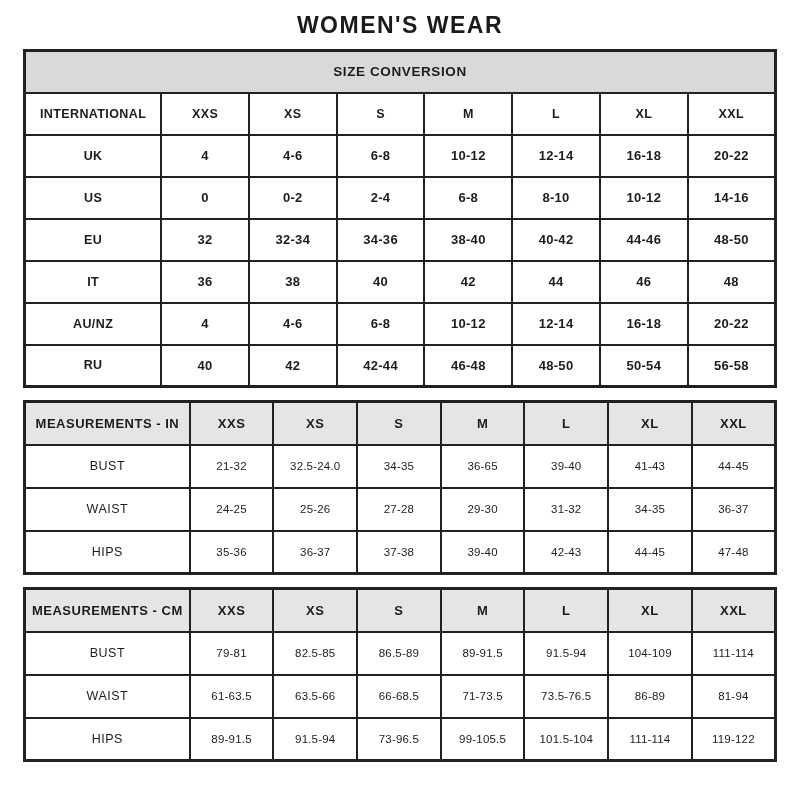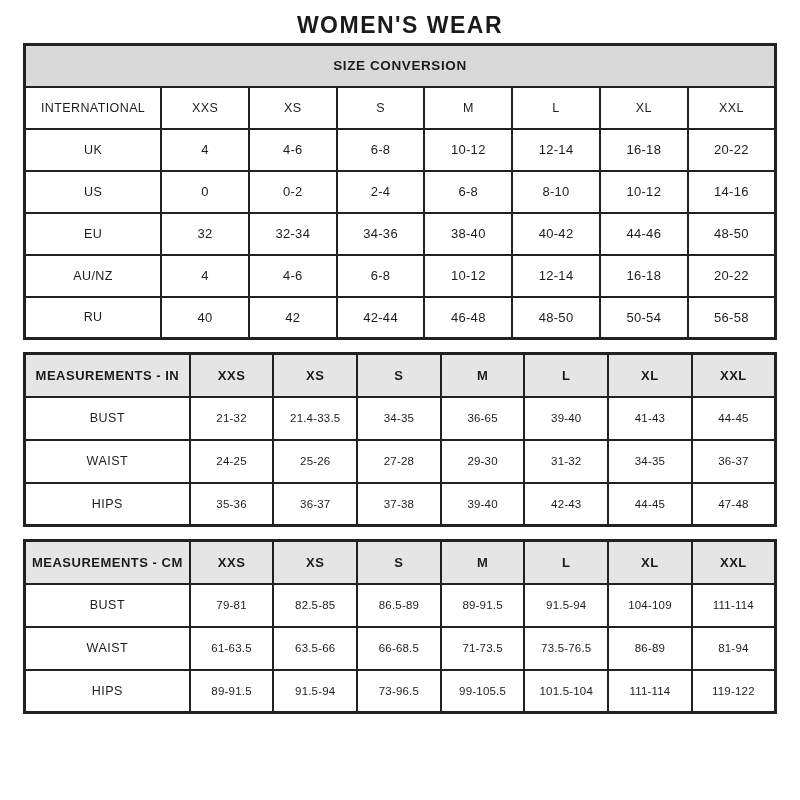--- a/index.html
+++ b/index.html
@@ -5,21 +5,21 @@
   html,body { margin:0; padding:0; }
   body {
     width:800px; height:800px;
     background:#ffffff;
     color:#1c1c1c;
     font-family:"Liberation Sans", sans-serif;
     -webkit-font-smoothing:antialiased;
   }
   .sheet { width:800px; height:800px; overflow:hidden; }
   .title {
-    margin:12px 0 4px;
+    margin:12px 0 10px;
     text-align:center;
     font-size:23px;
     font-weight:bold;
     letter-spacing:1.5px;
     color:#1a1a1a;
   }
   table {
     border-collapse:collapse;
     table-layout:fixed;
     width:754px;
@@ -37,21 +37,21 @@
   
   .band th {
     background:#d9d9d9;
     height:39px;
     font-size:13.5px;
     font-weight:bold;
     letter-spacing:0.6px;
   }
   
   .tbl-conv tr { height:42px; }
-  .tbl-conv td { font-size:13px; letter-spacing:0.3px; }
+  .tbl-conv td { font-size:13px; letter-spacing:0.3px;font-weight:bold; }
   .tbl-conv .cols td { font-size:12.5px; letter-spacing:0.4px; }
   .tbl-conv .rowlabel { font-size:12.5px; letter-spacing:0.4px;margin-left:38px; }
   
   .tbl-meas tr { height:43px; }
   .tbl-meas .head td {
     background:#e5e5e5;
     height:39px;
     font-weight:bold;
     font-size:13px;
     letter-spacing:0.5px;
@@ -113,20 +113,30 @@
     </tr>
     <tr>
       <td class="rowlabel">EU</td>
       <td>32</td>
       <td>32-34</td>
       <td>34-36</td>
       <td>38-40</td>
       <td>40-42</td>
       <td>44-46</td>
       <td>48-50</td>
+    </tr>
+    <tr>
+      <td class="rowlabel">IT</td>
+      <td>36</td>
+      <td>38</td>
+      <td>40</td>
+      <td>42</td>
+      <td>44</td>
+      <td>46</td>
+      <td>48</td>
     </tr>
     <tr>
       <td class="rowlabel">AU/NZ</td>
       <td>4</td>
       <td>4-6</td>
       <td>6-8</td>
       <td>10-12</td>
       <td>12-14</td>
       <td>16-18</td>
       <td>20-22</td>
@@ -162,21 +172,21 @@
       <td>XS</td>
       <td>S</td>
       <td>M</td>
       <td>L</td>
       <td>XL</td>
       <td>XXL</td>
     </tr>
     <tr>
       <td class="rowlabel">BUST</td>
       <td>21-32</td>
-      <td>21.4-33.5</td>
+      <td>32.5-24.0</td>
       <td>34-35</td>
       <td>36-65</td>
       <td>39-40</td>
       <td>41-43</td>
       <td>44-45</td>
     </tr>
     <tr>
       <td class="rowlabel">WAIST</td>
       <td>24-25</td>
       <td>25-26</td>

